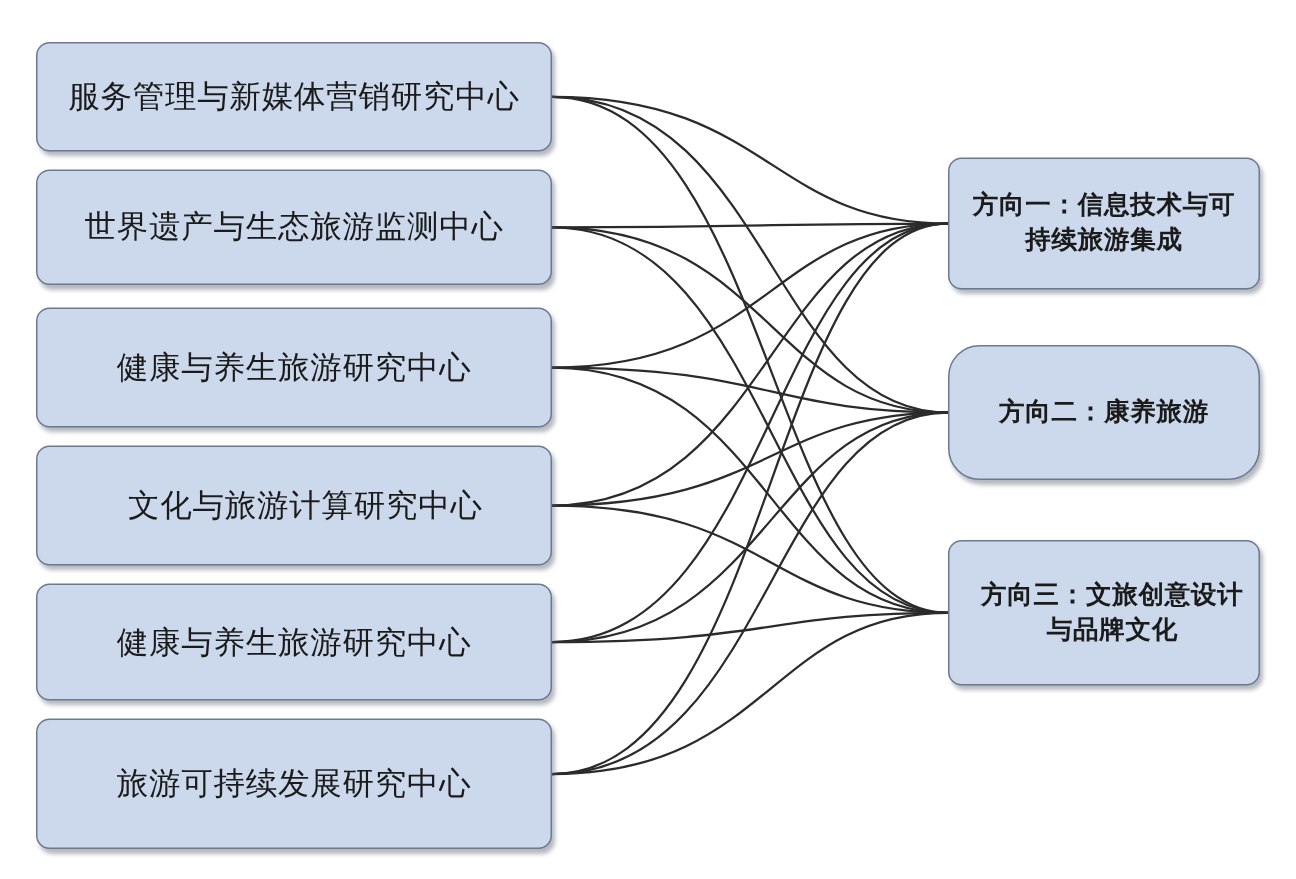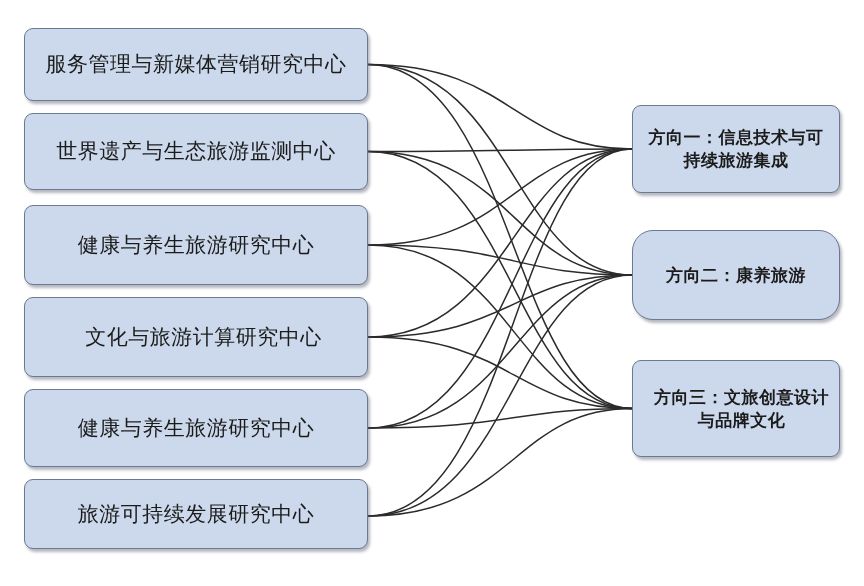--- a/index.html
+++ b/index.html
@@ -95,21 +95,21 @@
   </div>
   <div class="node node-left" style="left: 24px; top: 205px; width: 344px; height: 80px;">
     <span class="node-label">健康与养生旅游研究中心</span>
   </div>
   <div class="node node-left" style="left: 24px; top: 297px; width: 344px; height: 80px; padding-left: 15px;">
     <span class="node-label">文化与旅游计算研究中心</span>
   </div>
   <div class="node node-left" style="left: 24px; top: 389px; width: 344px; height: 78px;">
     <span class="node-label">健康与养生旅游研究中心</span>
   </div>
-  <div class="node node-left" style="left: 24px; top: 479px; width: 344px; height: 70px;">
+  <div class="node node-left" style="left: 24px; top: 479px; width: 344px; height: 87px;">
     <span class="node-label">旅游可持续发展研究中心</span>
   </div>
 
   <div class="node node-right" style="left: 632px; top: 105px; width: 208px; height: 88px;">
     <span class="node-label">方向一：信息技术与可
 持续旅游集成</span>
   </div>
   <div class="node node-right" style="left: 632px; top: 230px; width: 208px; height: 90px; border-radius: 21px;">
     <span class="node-label">方向二：康养旅游</span>
   </div>

